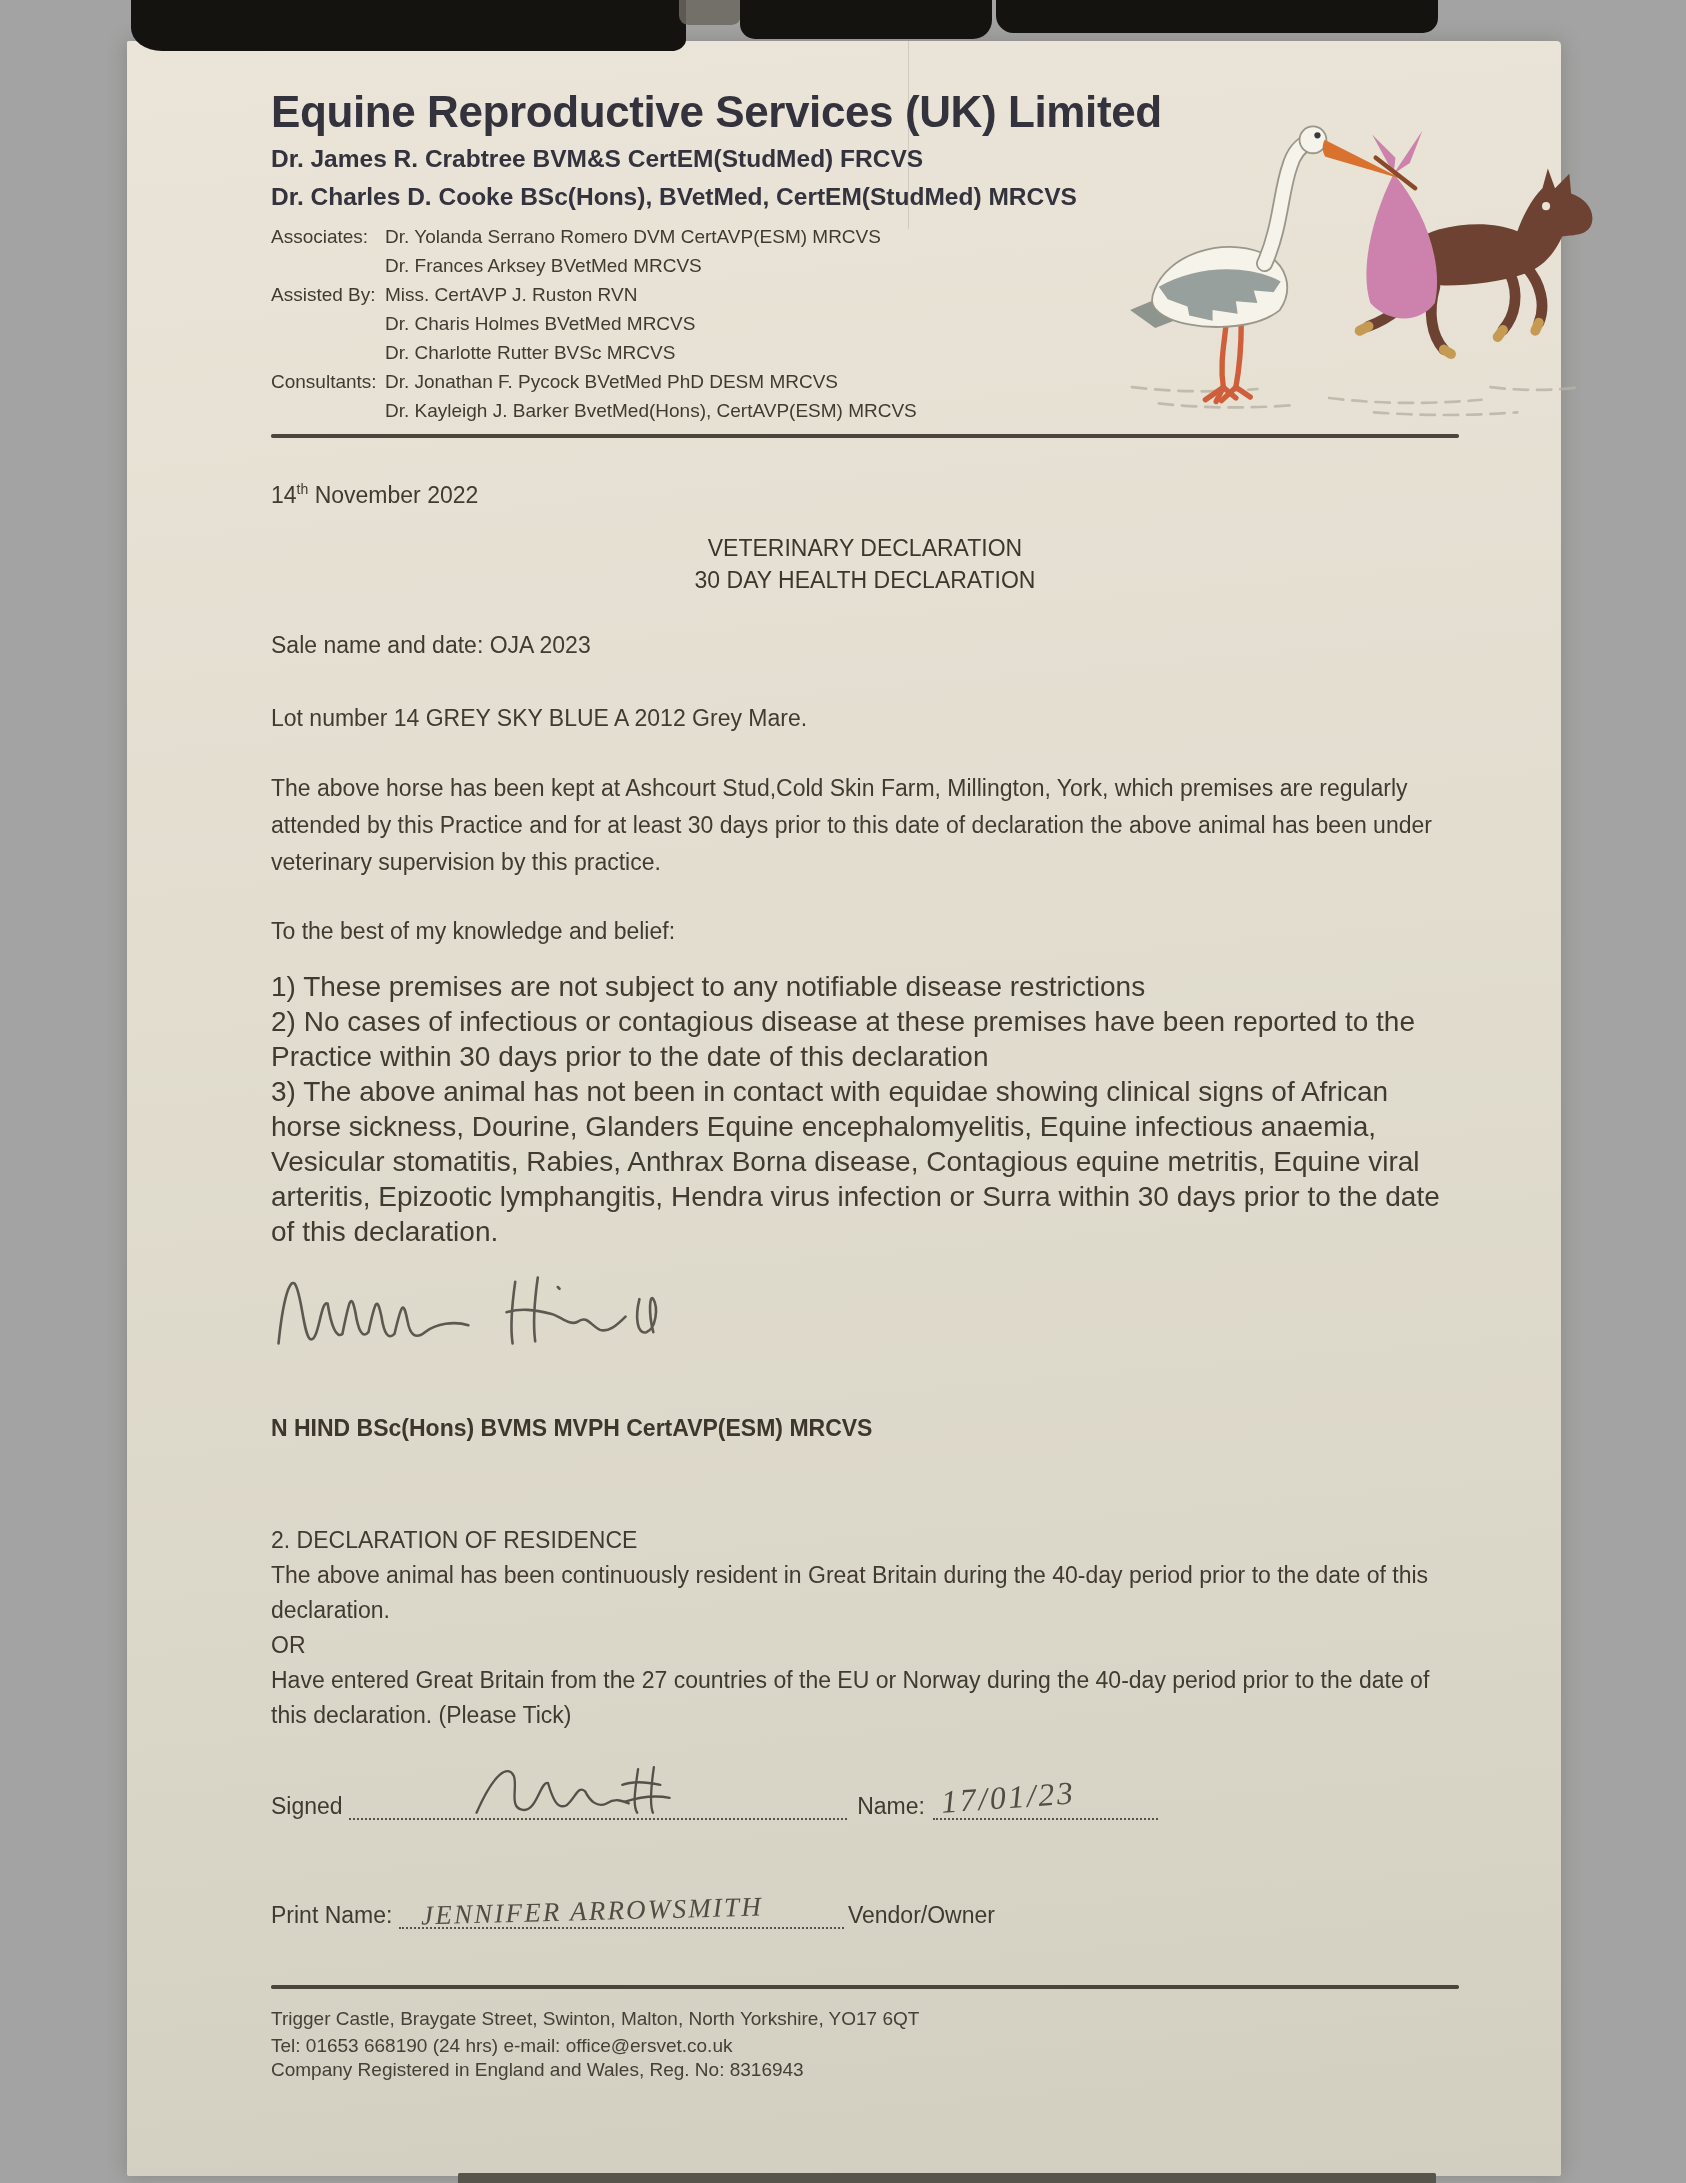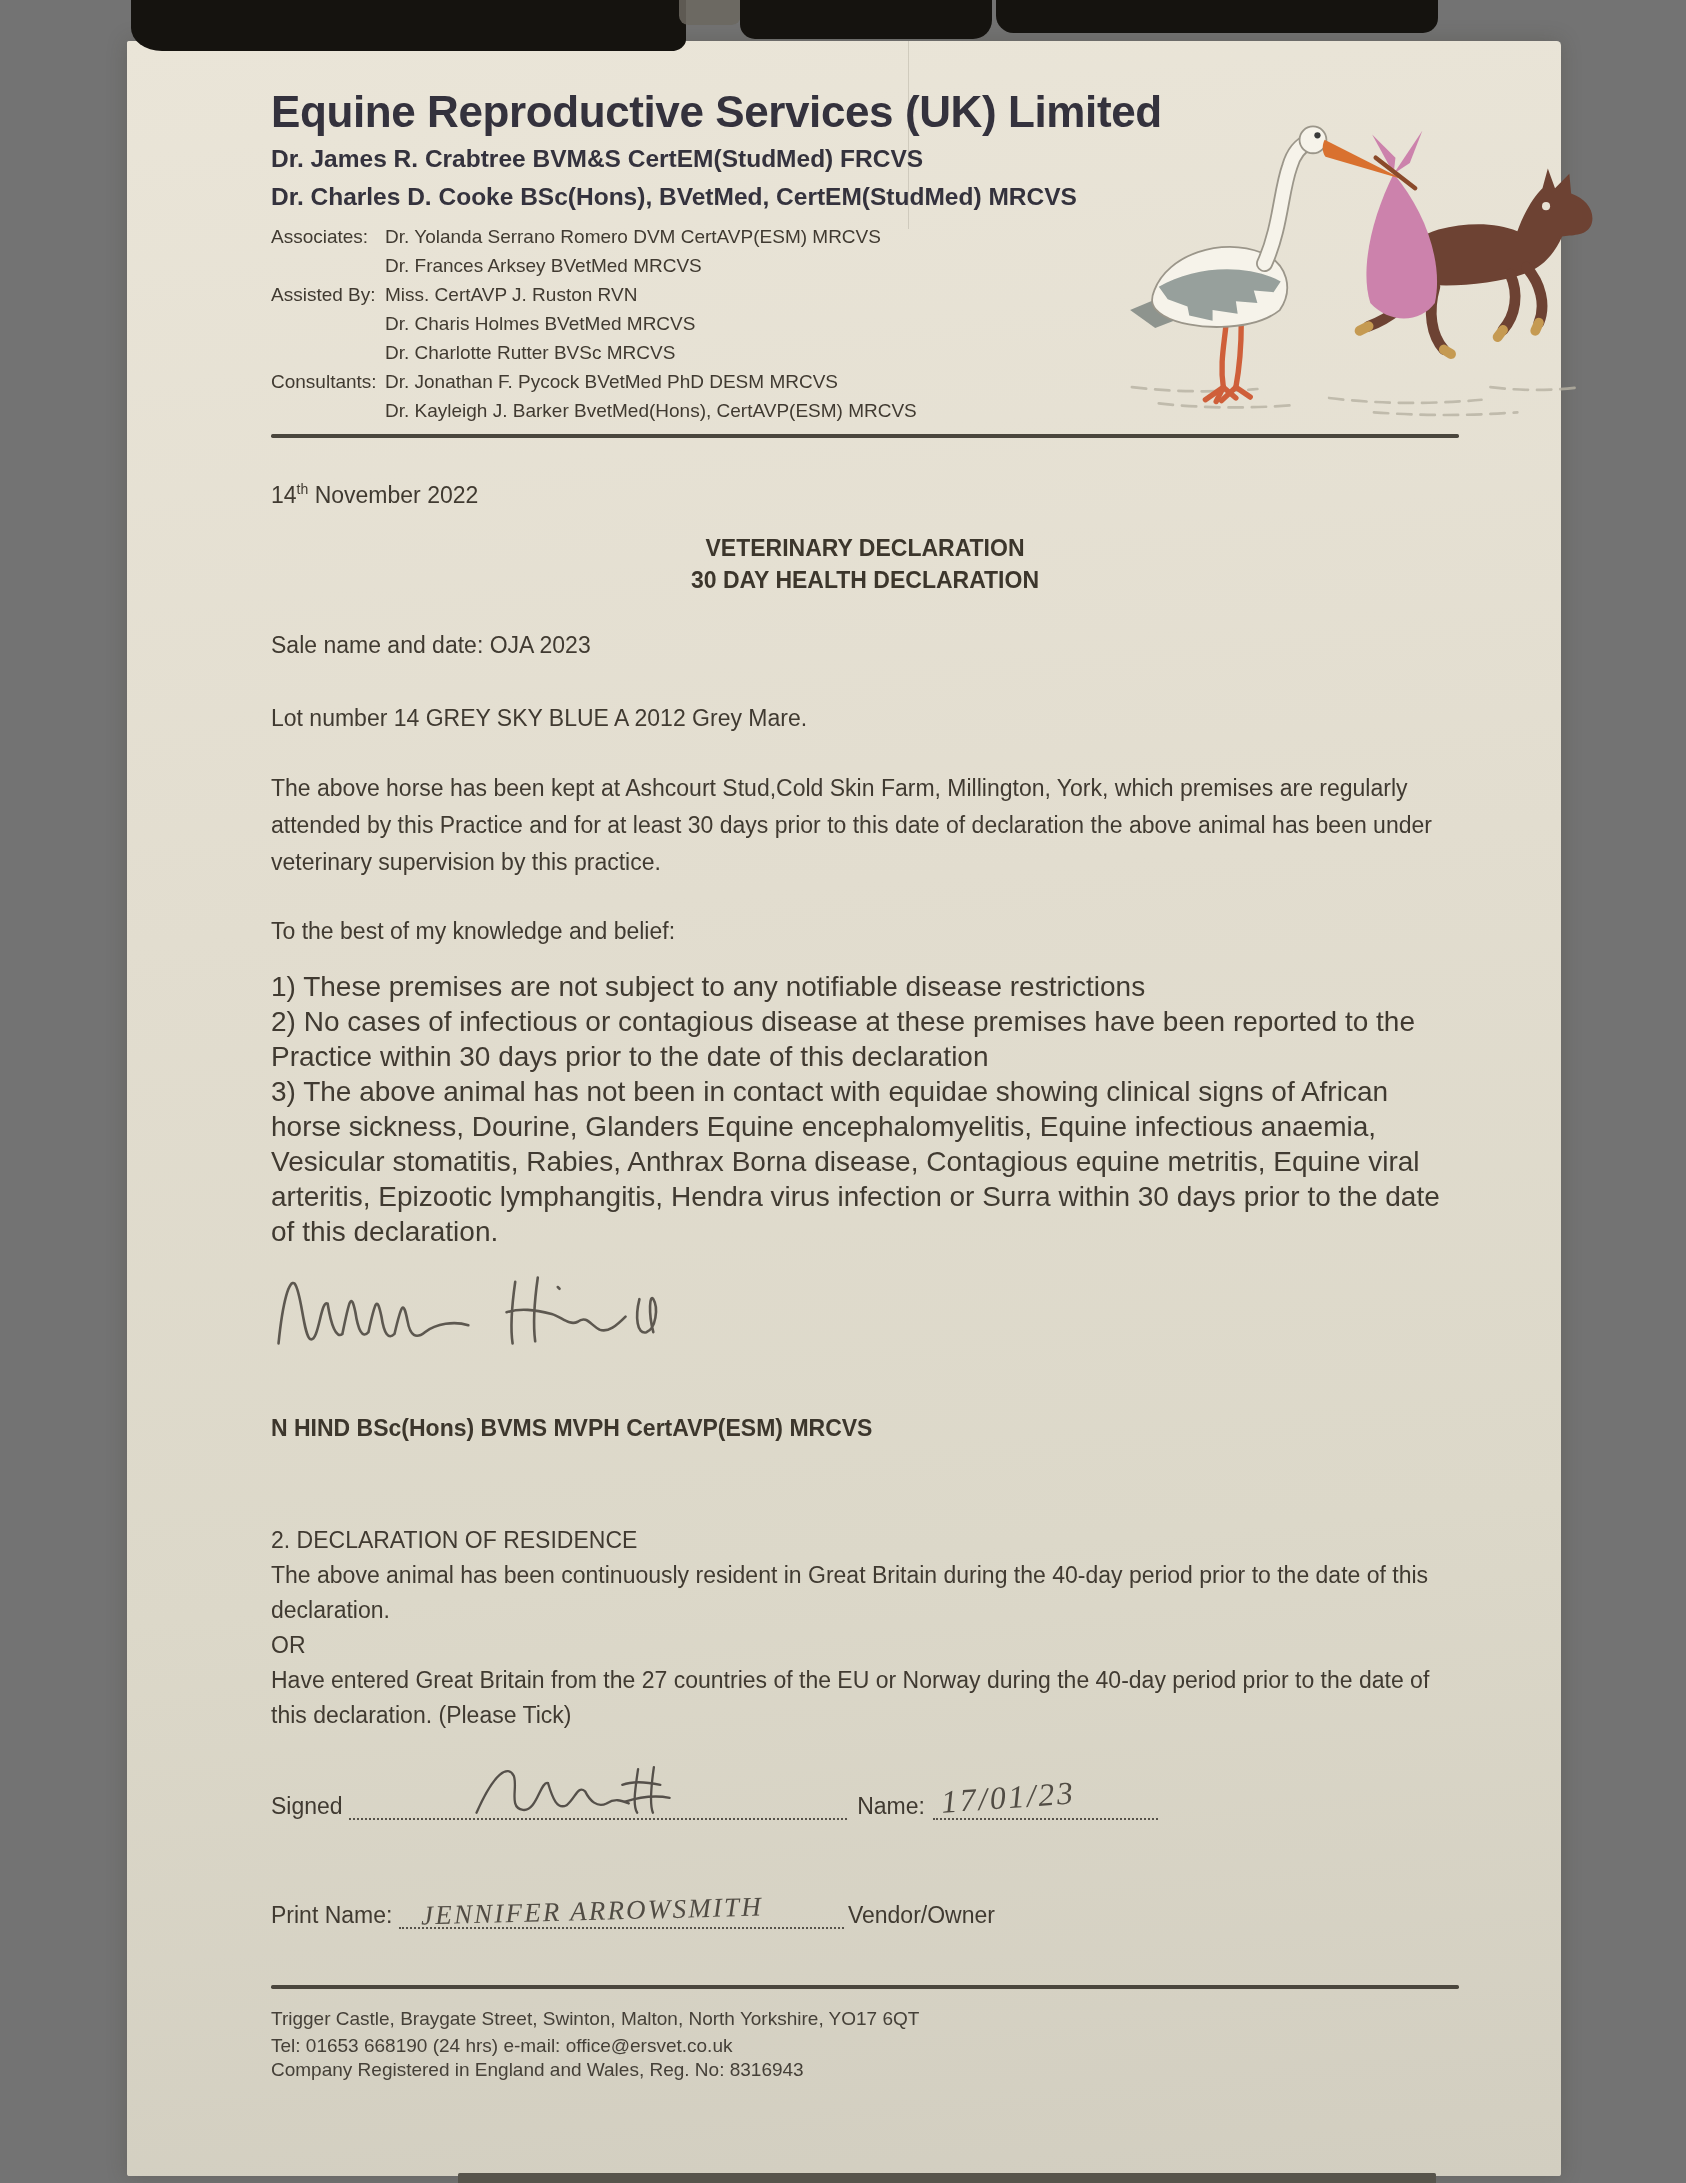--- a/index.html
+++ b/index.html
@@ -1,16 +1,16 @@
 <!DOCTYPE html>
 <html style="--paper: #e2ddcf; --ink: #403a31; --heading: #34323d; --rule: #4a463d; --scanEdge: #15130f; --logo_beak_orange: #d9712f; --logo_leg_orange: #cf5f3a; --logo_pink: #cc82ac; --logo_horse_brown: #6d4233; --logo_wing_grey: #97a09c;font-size:7px"><head>
 <meta charset="utf-8">
 <style>
   html,body{margin:0;padding:0;background:#ffffff;}
-  .photo{position:relative;width:1687px;height:2183px;background:#737373;overflow:hidden;
+  .photo{position:relative;width:1687px;height:2183px;background:#a3a3a3;overflow:hidden;
          font-family:"Liberation Sans",sans-serif;color:var(--ink,#403a31);}
   
   .blk{position:absolute;top:0;background:var(--scanEdge,#15130f);z-index:3;}
   .blk1{left:131px;width:555px;height:51px;border-radius:0 0 15px 31px / 0 0 11.4px 23px;}
   .blk2{left:740px;width:252px;height:39px;border-radius:0 0 19px 15px;}
   .blk3{left:996px;width:442px;height:33px;border-radius:0 0 15px 17.5px;}
   .blk4{left:679px;width:62px;height:25px;background:#6b675f;opacity:.85;border-radius:0 0 9.6px 9.6px;}
   
   .paper{position:absolute;left:127px;top:41px;width:1434px;height:2135px;z-index:2;
          background:linear-gradient(175deg,#eae5d8 0%,#e2ddcf 40%,#dcd8c9 70%,#d2cec0 100%);
@@ -22,21 +22,21 @@
   .principal{font-size:24.5px;font-weight:600;color:var(--heading,#34323d);margin:0 0 10.5px 0;line-height:28px;}
   .staff{margin-top:8px;font-size:19px;line-height:29px;color:var(--ink,#403a31);}
   .staff-row{display:flex;}
   .staff-role{width:114px;flex:none;white-space:nowrap;}
   .rule{margin-top:9.6px;height:3.9px;background:var(--rule,#4a463d);border-radius:1.7px;}
   
   .logo{position:absolute;left:978px;top:61px;width:502px;height:323px;}
   
   .dateline{margin-top:38px;font-size:23px;line-height:27px;}
   .dateline sup{font-size:14px;}
-  .center-head{margin-top:22px;text-align:center;font-weight:bold;font-size:23px;line-height:32px;color:#3c362c;}
+  .center-head{margin-top:22px;text-align:center;font-weight:normal;font-size:23px;line-height:32px;color:#3c362c;}
   .bodyline{margin-top:36px;font-size:23px;line-height:27px;}
   .lotline{margin-top:46px;font-size:23px;line-height:27px;}
   .para{margin-top:38px;font-size:23px;line-height:37px;}
   .belief{margin-top:37px;font-size:23px;line-height:27px;}
   .points{margin-top:24px;font-size:28px;line-height:35px;}
   .vet-sig{display:block;margin-top:25px;width:445px;height:76px;overflow:visible;}
   .vet-name{margin-top:65px;font-size:23px;font-weight:bold;line-height:27px;color:#3c362c;}
   .residence{margin-top:81px;font-size:23px;line-height:35px;}
   .residence p{margin:0;}
   

